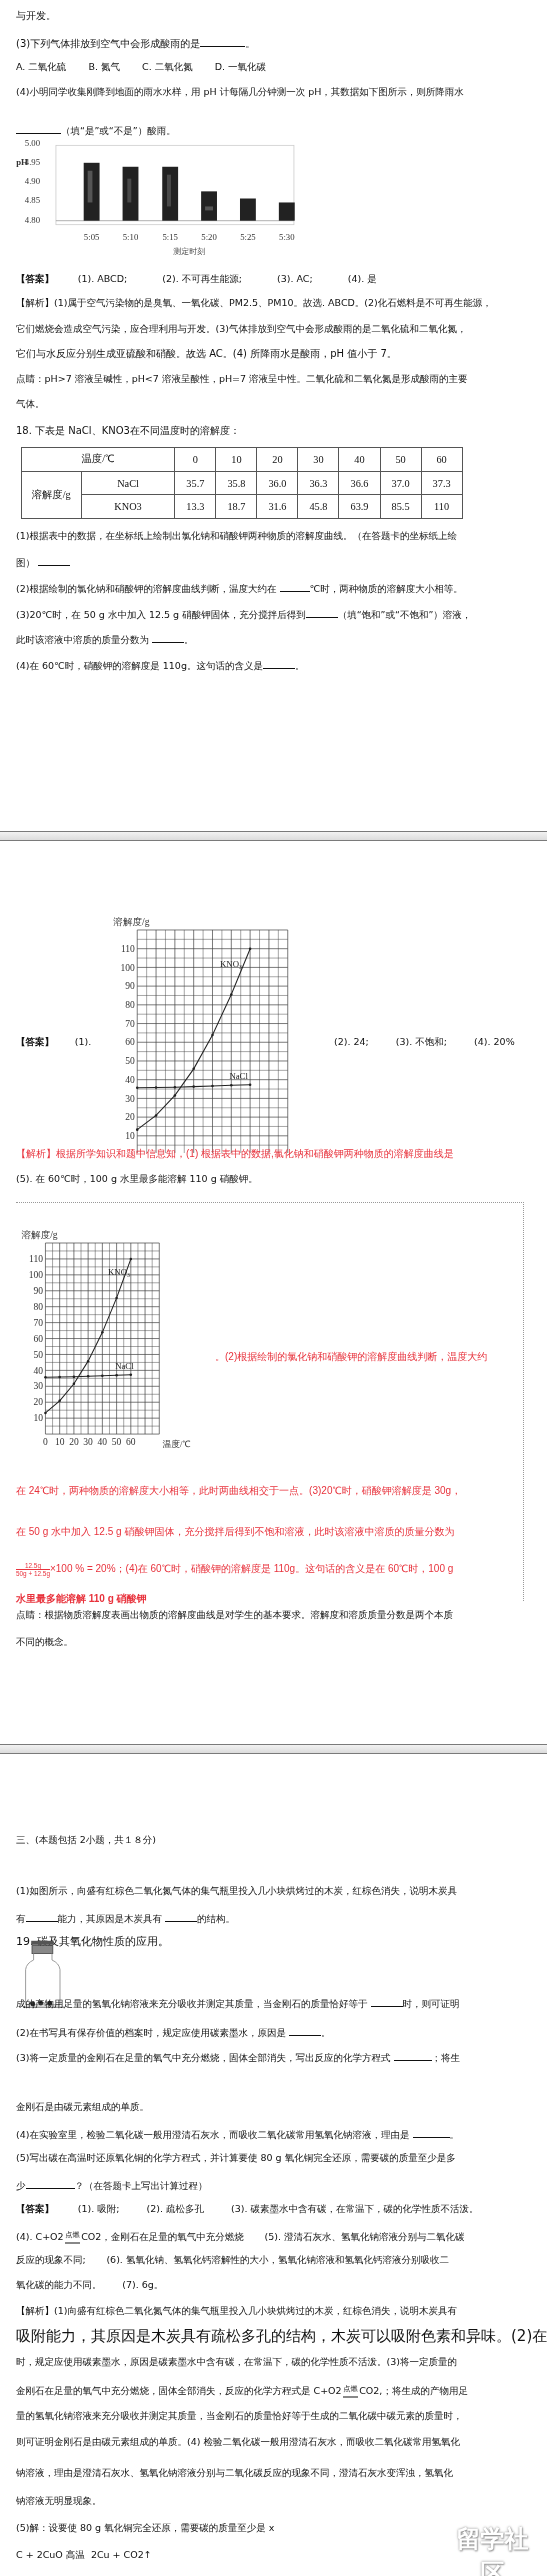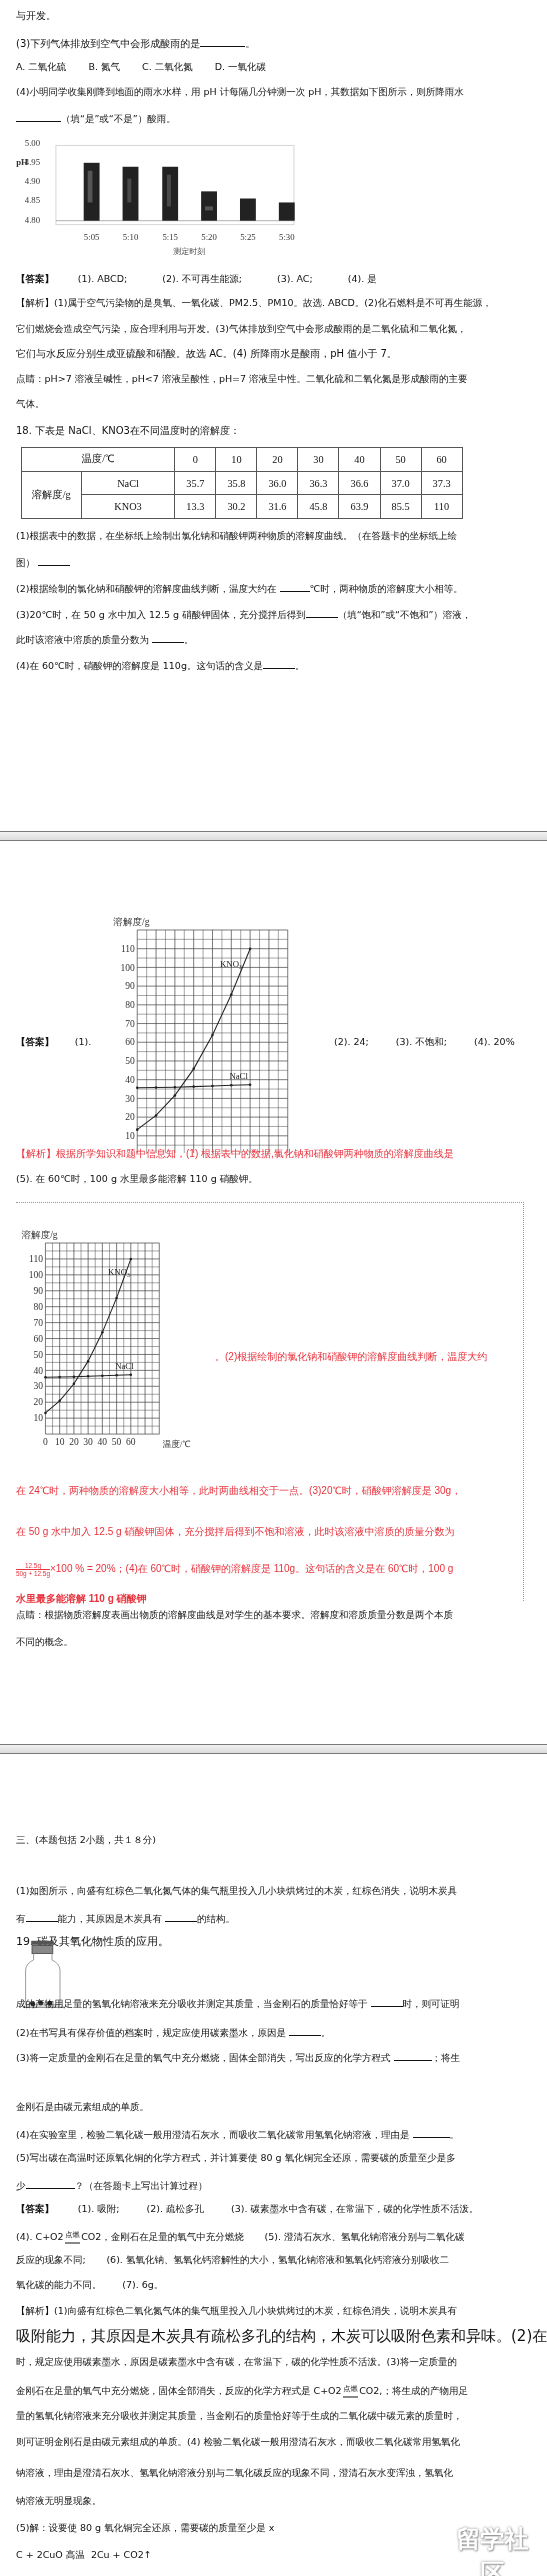--- a/index.html
+++ b/index.html
@@ -25,21 +25,21 @@
 
 <div class="ln" style="top:9.5px">与开发。</div>
 <div class="ln" style="top:36px"><span>(3)下列气体排放到空气中会形成酸雨的是</span><span class="bl" style="width:45px"></span><span>。</span></div>
 <div class="ln" style="top:61px; font-size:9.5px">
   <span>A. 二氧化硫</span><span style="display:inline-block;width:19px"></span>
   <span>B. 氮气</span><span style="display:inline-block;width:19px"></span>
   <span>C. 二氧化氮</span><span style="display:inline-block;width:19px"></span>
   <span>D. 一氧化碳</span>
 </div>
 <div class="ln" style="top:86px; font-size:9.5px">(4)小明同学收集刚降到地面的雨水水样，用 pH 计每隔几分钟测一次 pH，其数据如下图所示，则所降雨水</div>
-<div class="ln" style="top:111px; font-size:9.5px"><span class="bl" style="width:45px"></span><span>（填“是”或“不是”）酸雨。</span></div>
+<div class="ln" style="top:123px; font-size:9.5px"><span class="bl" style="width:45px"></span><span>（填“是”或“不是”）酸雨。</span></div>
 
 <svg class="abs chartsvg" style="left:16px; top:139px" width="302" height="119" viewBox="0 0 380 150">
   <g font-size="11" fill="#333">
     <text x="30" y="9" text-anchor="end">5.00</text>
     <text x="30" y="33" text-anchor="end">4.95</text>
     <text x="0" y="33" font-weight="bold">pH</text>
     <text x="30" y="57" text-anchor="end">4.90</text>
     <text x="30" y="81" text-anchor="end">4.85</text>
     <text x="30" y="106" text-anchor="end">4.80</text>
   </g>
@@ -104,21 +104,21 @@
     <td>35.8</td>
     <td>36.0</td>
     <td>36.3</td>
     <td>36.6</td>
     <td>37.0</td>
     <td>37.3</td>
   </tr>
   <tr>
     <td>KNO3</td>
     <td>13.3</td>
-    <td>30.2</td>
+    <td>18.7</td>
     <td>31.6</td>
     <td>45.8</td>
     <td>63.9</td>
     <td>85.5</td>
     <td>110</td>
   </tr>
 </tbody>
   </table>
 
 <div class="ln" style="top:530px; font-size:9.5px">(1)根据表中的数据，在坐标纸上绘制出氯化钠和硝酸钾两种物质的溶解度曲线。（在答题卡的坐标纸上绘</div>

